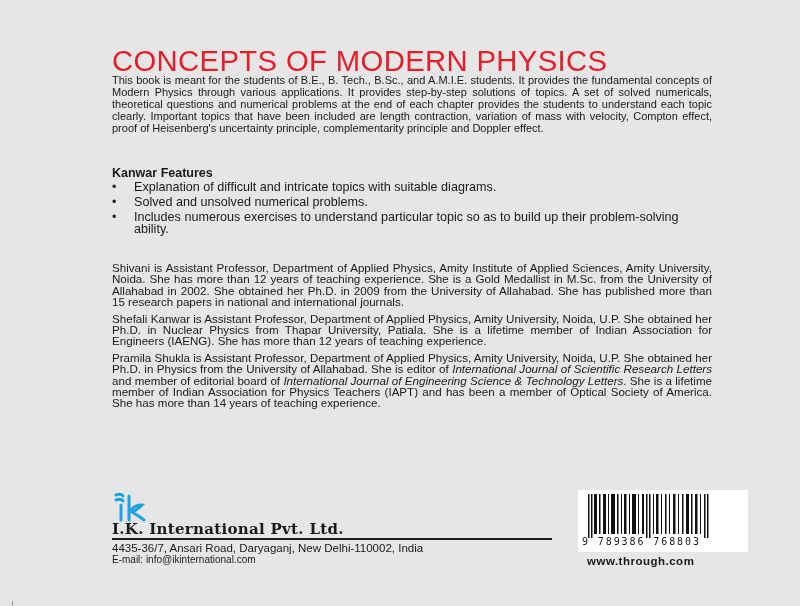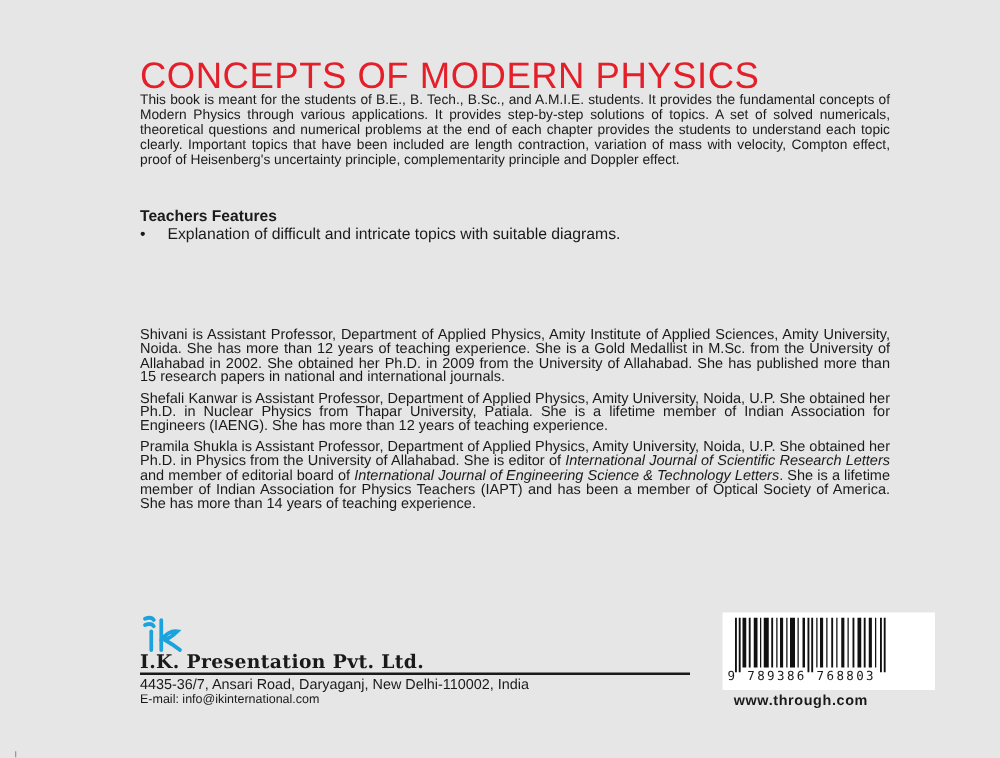--- a/index.html
+++ b/index.html
@@ -75,45 +75,47 @@
     }
   </style>
 </head>
 <body>
 
 <div class="page">
   <div class="title">CONCEPTS OF MODERN PHYSICS</div>
 
   <p class="intro">This book is meant for the students of B.E., B. Tech., B.Sc., and A.M.I.E. students. It provides the fundamental concepts of Modern Physics through various applications. It provides step-by-step solutions of topics. A set of solved numericals, theoretical questions and numerical problems at the end of each chapter provides the students to understand each topic clearly. Important topics that have been included are length contraction, variation of mass with velocity, Compton effect, proof of Heisenberg's uncertainty principle, complementarity principle and Doppler effect.</p>
 
-  <div class="features-head">Teachers Features</div>
+  <div class="features-head">Kanwar Features</div>
 
   <ul class="features">
     <li>Explanation of difficult and intricate topics with suitable diagrams.</li>
+    <li>Solved and unsolved numerical problems.</li>
+    <li>Includes numerous exercises to understand particular topic so as to build up their problem-solving ability.</li>
   </ul>
 
   <div class="bios">
     <p class="bio"><b>Shivani</b><span> is Assistant Professor, Department of Applied Physics, Amity Institute of Applied Sciences, Amity University, Noida. She has more than 12 years of teaching experience. She is a Gold Medallist in M.Sc. from the University of Allahabad in 2002. She obtained her Ph.D. in 2009 from the University of Allahabad. She has published more than 15 research papers in national and international journals.</span></p>
     <p class="bio"><b>Shefali Kanwar</b><span> is Assistant Professor, Department of Applied Physics, Amity University, Noida, U.P. She obtained her Ph.D. in Nuclear Physics from Thapar University, Patiala. She is a lifetime member of Indian Association for Engineers (IAENG). She has more than 12 years of teaching experience.</span></p>
     <p class="bio"><b>Pramila Shukla</b><span> is Assistant Professor, Department of Applied Physics, Amity University, Noida, U.P. She obtained her Ph.D. in Physics from the University of Allahabad. She is editor of </span><i>International Journal of Scientific Research Letters</i><span> and member of editorial board of </span><i>International Journal of Engineering Science &amp; Technology Letters</i><span>. She is a lifetime member of Indian Association for Physics Teachers (IAPT) and has been a member of Optical Society of America. She has more than 14 years of teaching experience.</span></p>
   </div>
 </div>
 
 <div class="logo">
   <svg width="34" height="30" viewBox="0 0 34 30">
     <g fill="none" stroke="#1aa3dc" stroke-width="3" stroke-linecap="round">
       <path d="M3 3 Q8 1 10 4"></path>
       <path d="M3 8 Q8 6 10 9"></path>
       <line x1="8" y1="13" x2="8" y2="28"></line>
       <line x1="16" y1="4" x2="16" y2="28"></line>
       <path d="M16 20 Q22 12 29 13 Q24 18 19 20 Q26 24 31 28"></path>
     </g>
   </svg>
 </div>
-<div class="publisher">I.K. Presentation Pvt. Ltd.</div>
+<div class="publisher">I.K. International Pvt. Ltd.</div>
 <div class="pub-rule"></div>
 <div class="address">4435-36/7, Ansari Road, Daryaganj, New Delhi-110002, India</div>
 <div class="email">E-mail: info@ikinternational.com</div>
 
 <div class="barcode-box">
   <svg class="barcode-bars" viewBox="0 0 126 44" preserveAspectRatio="none">
     <g fill="#111">
       <rect x="2" y="0" width="1.5" height="44"></rect>
       <rect x="5" y="0" width="1.5" height="44"></rect>
       <rect x="8" y="0" width="3" height="40"></rect>

